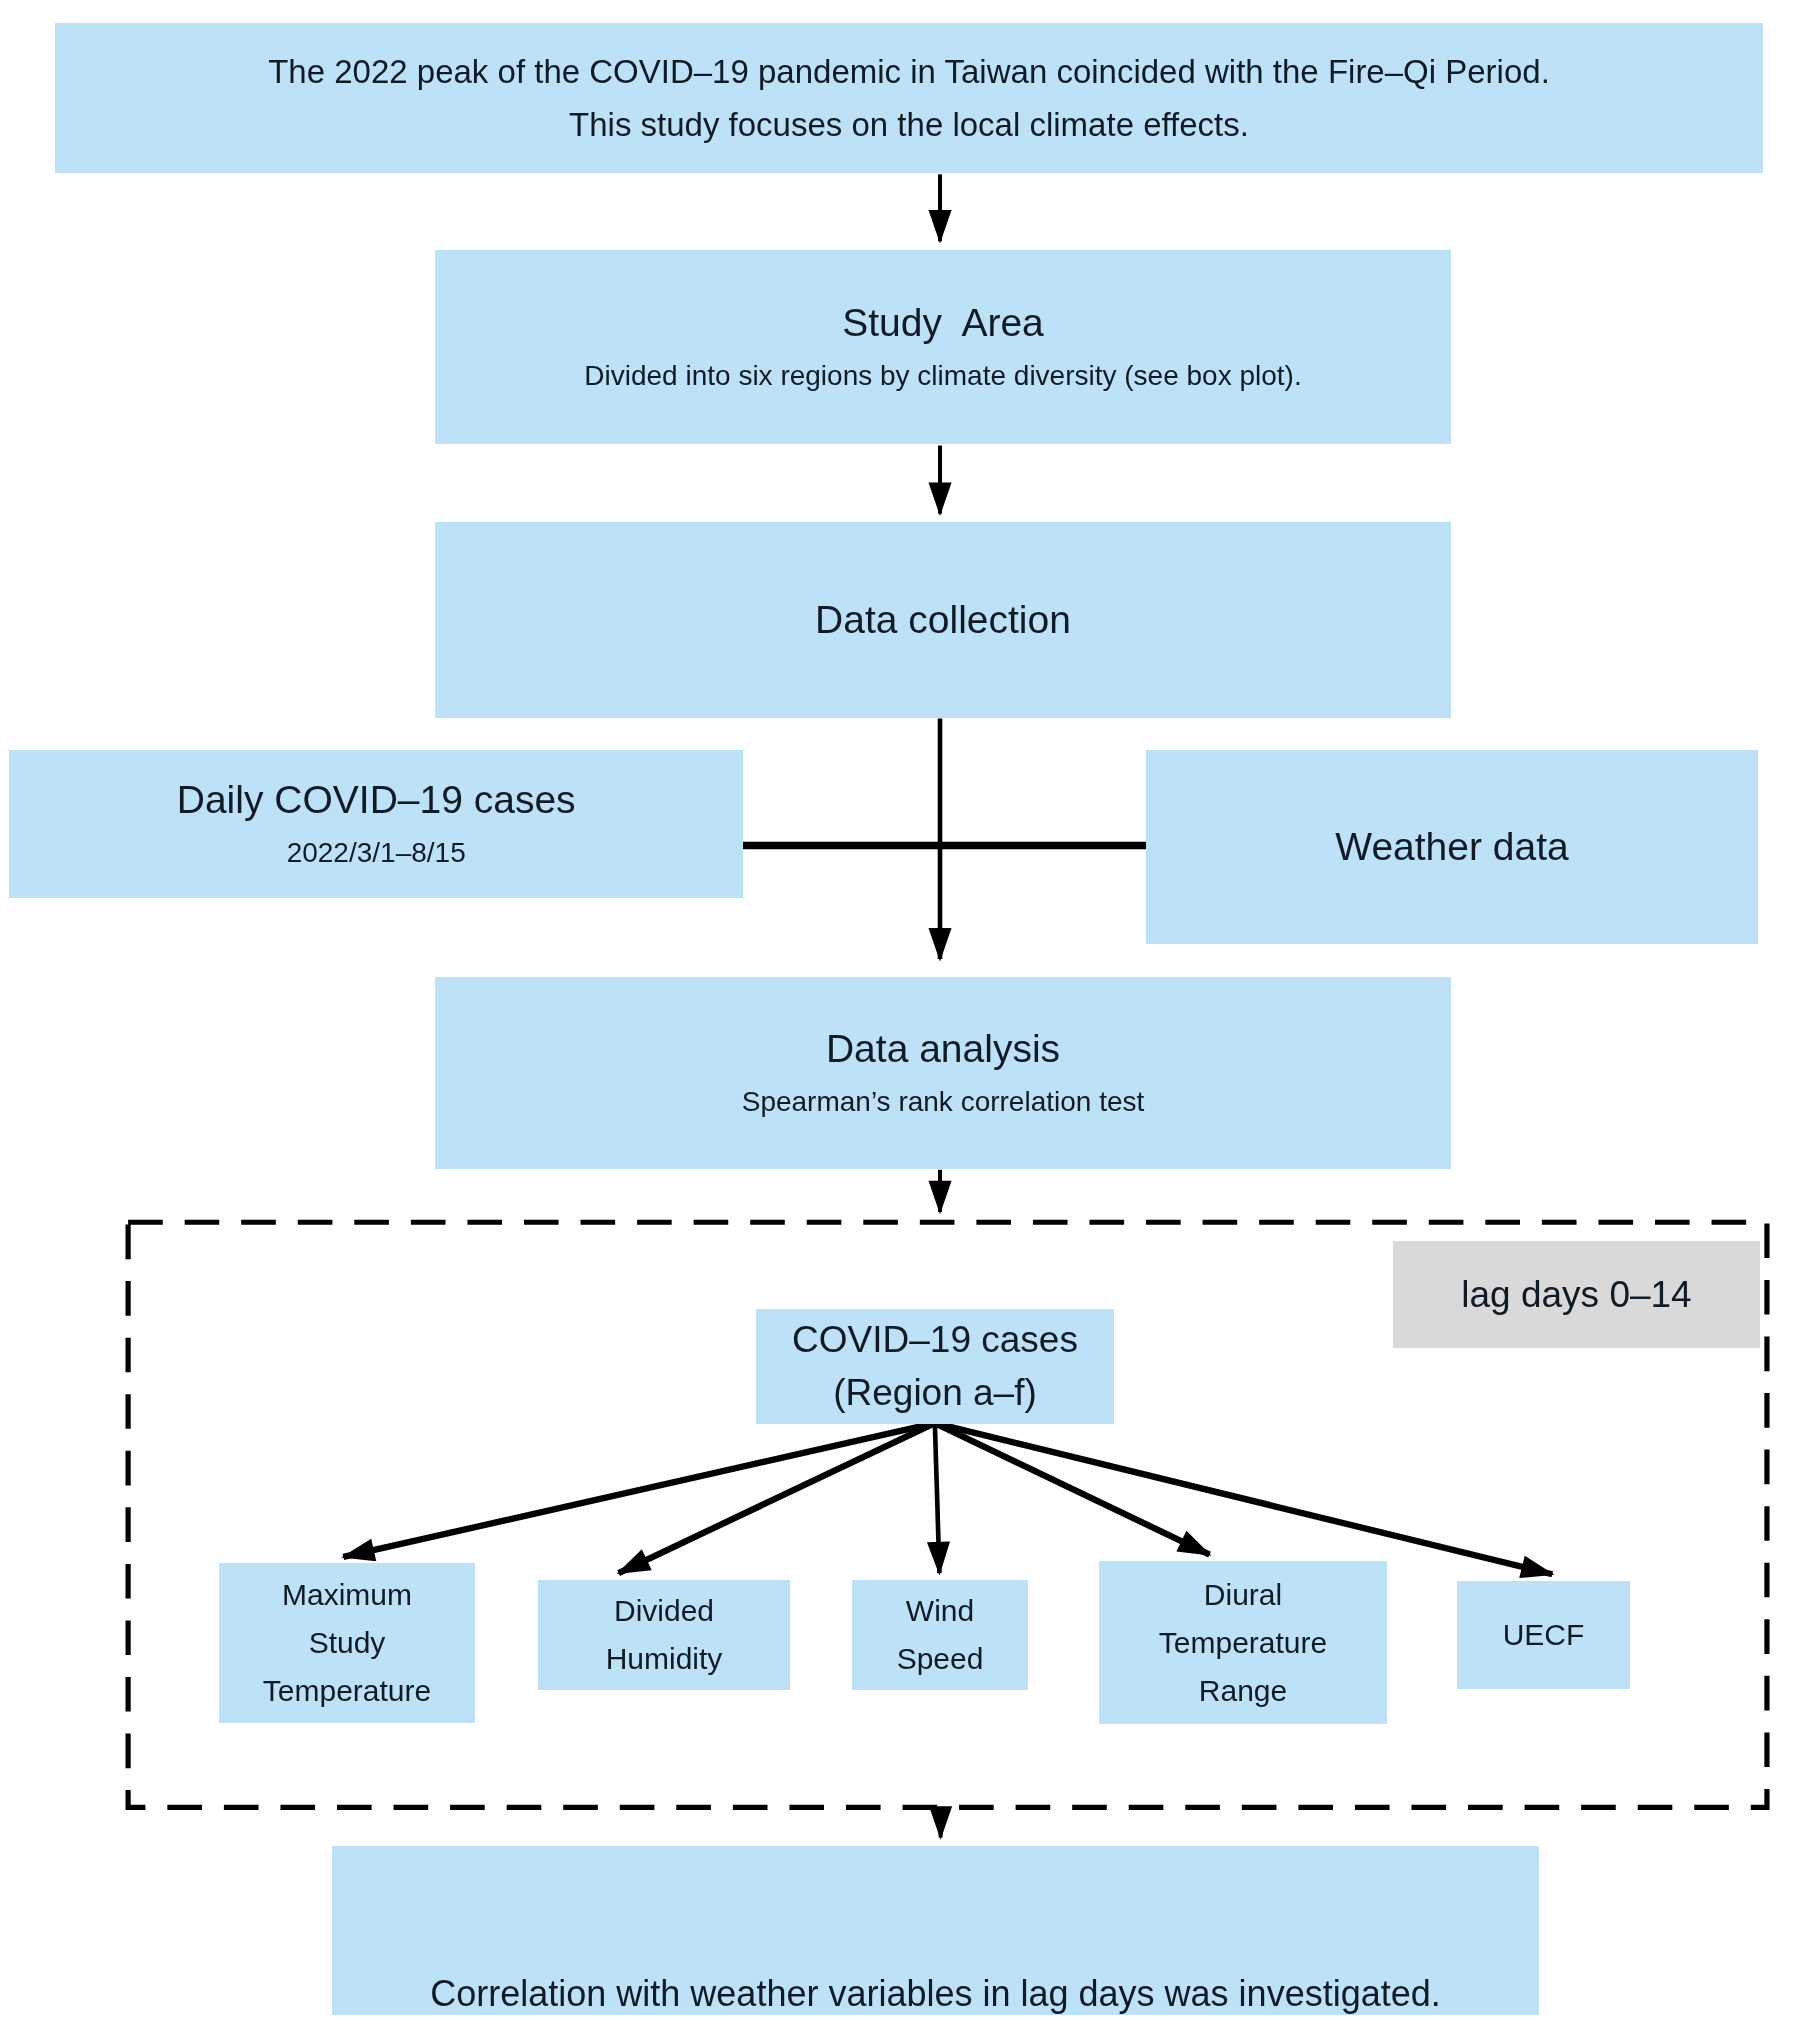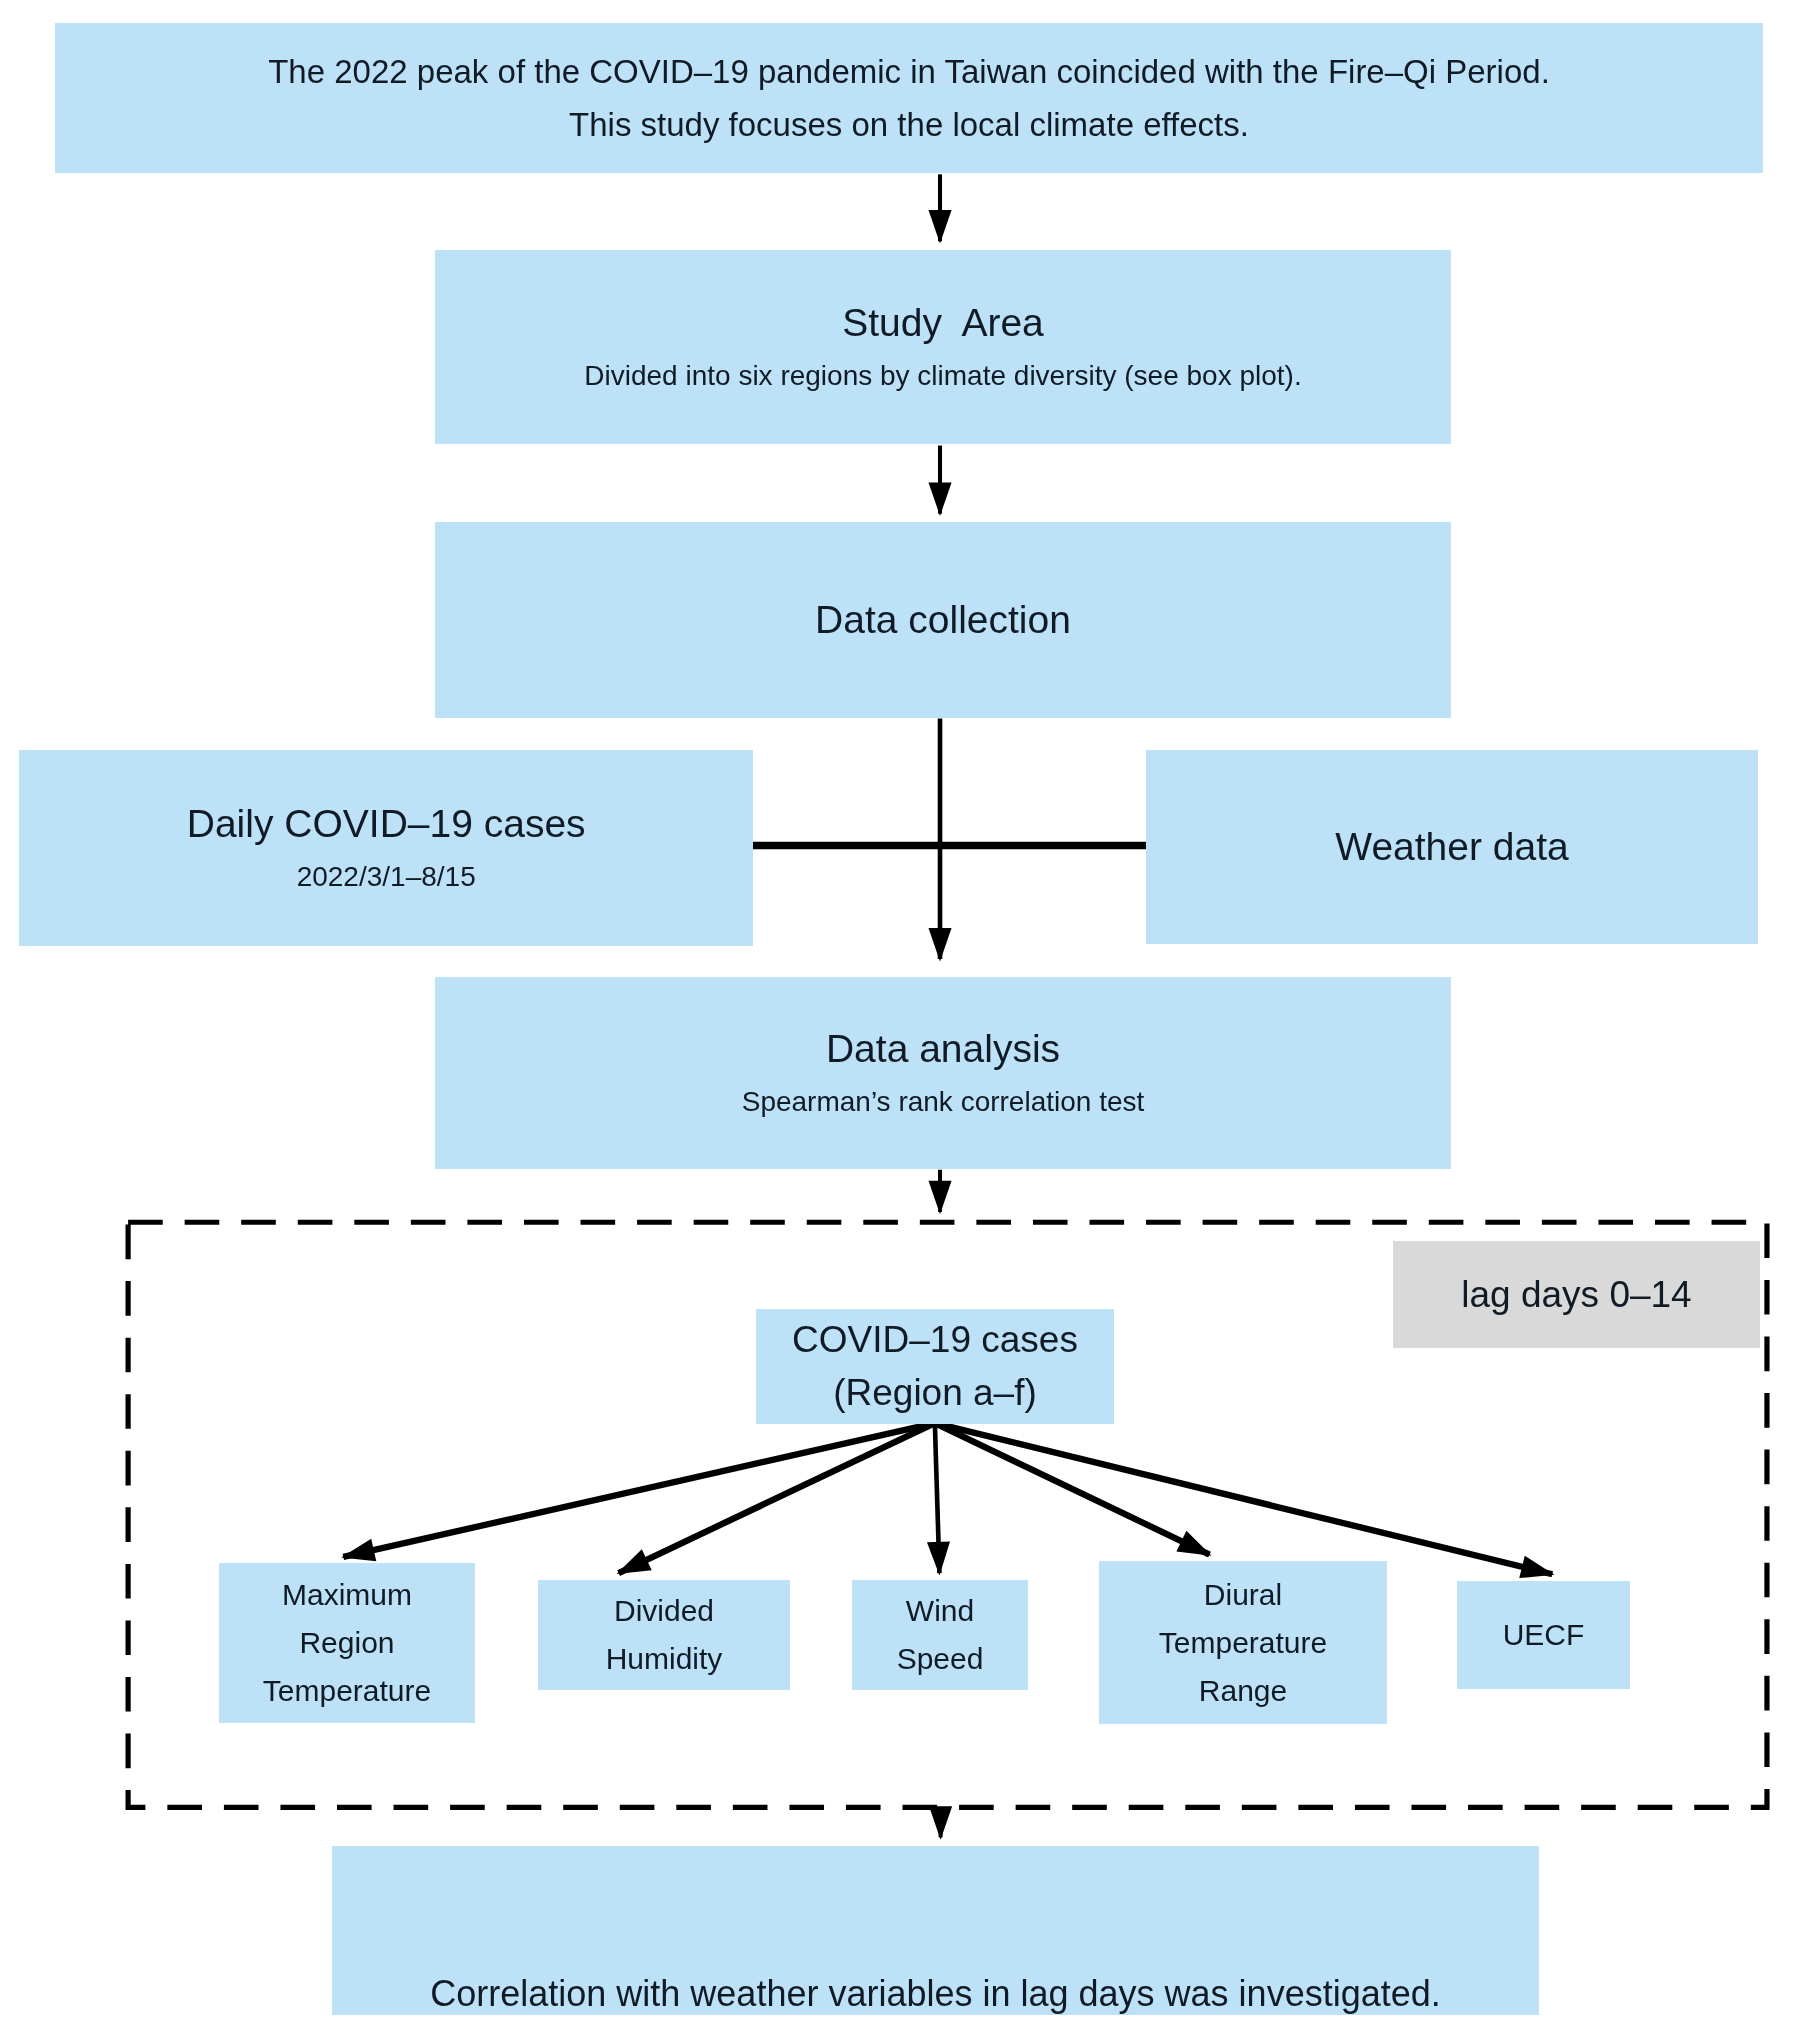--- a/index.html
+++ b/index.html
@@ -71,21 +71,21 @@
 
   <div class="box" style="left:435px;top:250px;width:1016px;height:194px;">
     <div class="t-title pre">Study  Area</div>
     <div class="t-sub tight">Divided into six regions by climate diversity (see box plot).</div>
   </div>
 
   <div class="box" style="left:435px;top:522px;width:1016px;height:196px;">
     <div class="t-title">Data collection</div>
   </div>
 
-  <div class="box" style="left:9.2px;top:750px;width:734px;height:196px;margin-left:10px;">
+  <div class="box" style="left:9.2px;top:750px;width:734px;height:148px;">
     <div class="t-title">Daily COVID–19 cases</div>
     <div class="t-sub tight">2022/3/1–8/15</div>
   </div>
 
   <div class="box" style="left:1146px;top:750px;width:612px;height:194px;">
     <div class="t-title">Weather data</div>
   </div>
 
   <div class="box" style="left:435px;top:977px;width:1016px;height:192px;">
     <div class="t-title">Data analysis</div>
@@ -96,21 +96,21 @@
     <div class="t-lag">lag days 0–14</div>
   </div>
 
   <div class="box" style="left:756px;top:1309px;width:358px;height:115px;">
     <div class="t-node">COVID–19 cases</div>
     <div class="t-node">(Region a–f)</div>
   </div>
 
   <div class="box" style="left:219px;top:1563px;width:256px;height:160px;">
     <div class="t-var">Maximum</div>
-    <div class="t-var">Region</div>
+    <div class="t-var">Study</div>
     <div class="t-var">Temperature</div>
   </div>
 
   <div class="box" style="left:538px;top:1580px;width:252px;height:110px;">
     <div class="t-var">Divided</div>
     <div class="t-var">Humidity</div>
   </div>
 
   <div class="box" style="left:852px;top:1580px;width:176px;height:110px;">
     <div class="t-var">Wind</div>

